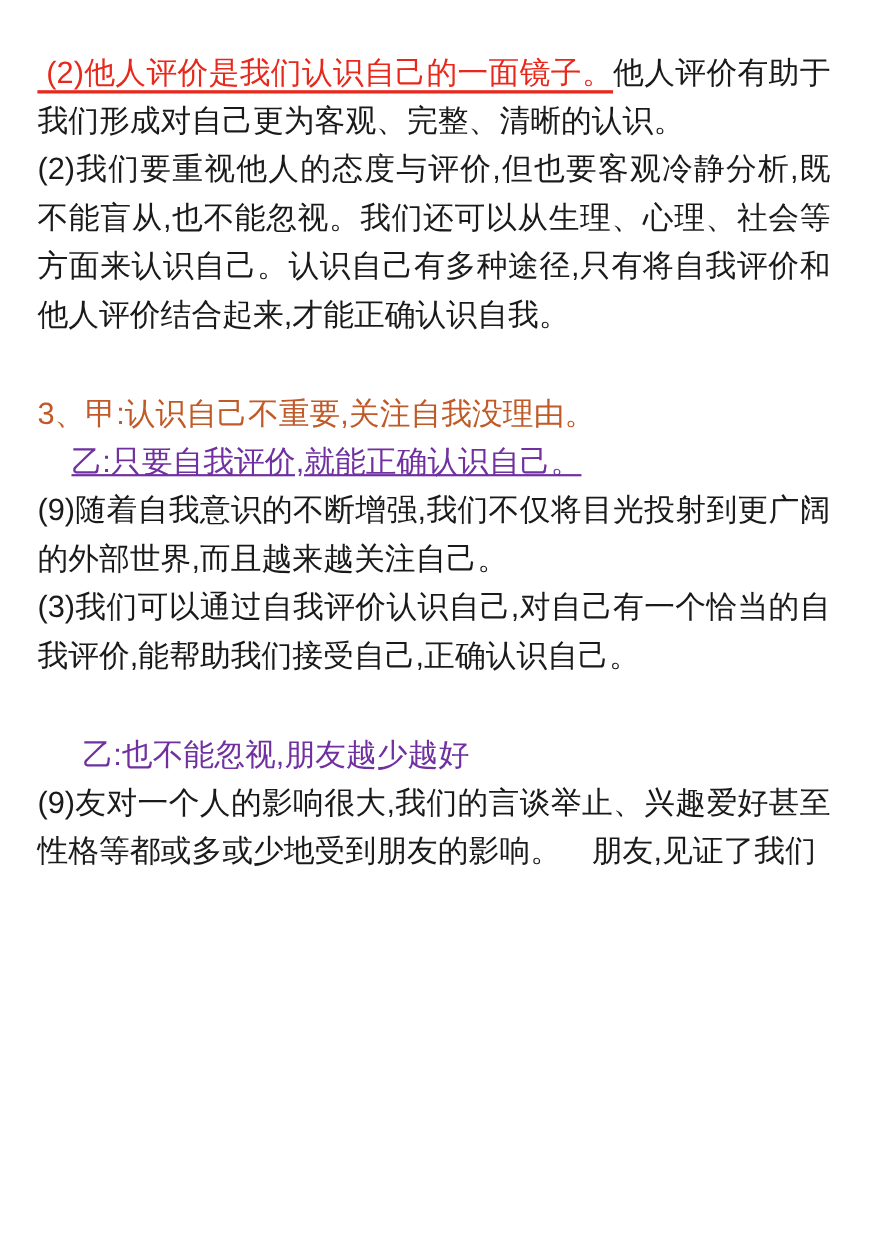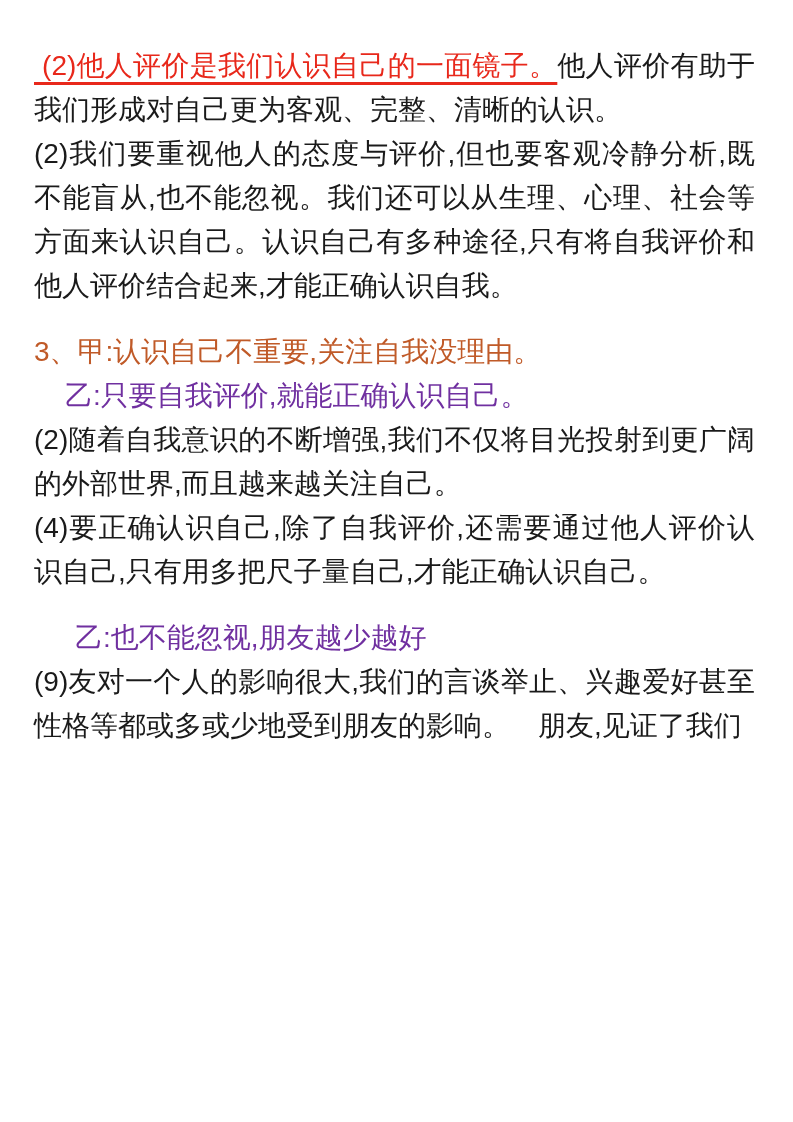--- a/index.html
+++ b/index.html
@@ -14,28 +14,28 @@
     background: var(--page-background, #ffffff);
     padding: 44px 38px 0 34px;
     font-family: "Liberation Sans", "DejaVu Sans", sans-serif;
     font-size: 28px;
     line-height: 44px;
     color: var(--body-text, #1a1a1a);
     text-align: justify;
     overflow: hidden;
   }
   .page p { margin: 0; }
-  .qa-block { margin-top: 22px; }
+  .qa-block { margin-top: 46px; }
   .speaker-jia {
     color: var(--speaker-jia-orange, #c05a28);
   }
   .speaker-yi {
     color: var(--speaker-yi-purple, #7030a0);
   }
-  .q3 .speaker-yi { padding-left: 31px; }
+  .q3 .speaker-yi { padding-left: 31px; text-decoration: underline; }
   .q4 .speaker-yi { padding-left: 41px; }
   .hl-red {
     color: var(--highlight-red, #e8281b);
     text-decoration: underline;
     text-decoration-color: var(--highlight-red, #e8281b);
     text-decoration-thickness: 2.5px;
     text-underline-offset: 7px;
   }
 </style>
 </head>
@@ -43,22 +43,22 @@
 
 <div class="page">
 
   <p class="para"><span class="hl-red">&nbsp;(2)他人评价是我们认识自己的一面镜子。</span><span>他人评价有助于我们形成对自己更为客观、完整、清晰的认识。</span></p>
 
   <p class="para">(2)我们要重视他人的态度与评价,但也要客观冷静分析,既不能盲从,也不能忽视。我们还可以从生理、心理、社会等方面来认识自己。认识自己有多种途径,只有将自我评价和他人评价结合起来,才能正确认识自我。</p>
 
   <div class="qa-block q3">
     <p class="speaker-jia">3、甲:认识自己不重要,关注自我没理由。</p>
     <p class="speaker-yi">乙:只要自我评价,就能正确认识自己。</p>
-    <p class="para">(2)随着自我意识的不断增强,我们不仅将目光投射到更广阔的外部世界,而且越来越关注自己。</p>
-    <p class="para">(4)要正确认识自己,除了自我评价,还需要通过他人评价认识自己,只有用多把尺子量自己,才能正确认识自己。</p>
+    <p class="para">(9)随着自我意识的不断增强,我们不仅将目光投射到更广阔的外部世界,而且越来越关注自己。</p>
+    <p class="para">(3)我们可以通过自我评价认识自己,对自己有一个恰当的自我评价,能帮助我们接受自己,正确认识自己。</p>
   </div>
 
   <div class="qa-block q4">
     <p class="speaker-yi">乙:也不能忽视,朋友越少越好</p>
     <p class="para">(9)友对一个人的影响很大,我们的言谈举止、兴趣爱好甚至性格等都或多或少地受到朋友的影响。　朋友,见证了我们</p>
   </div>
 
 </div>
 
 </body></html>

